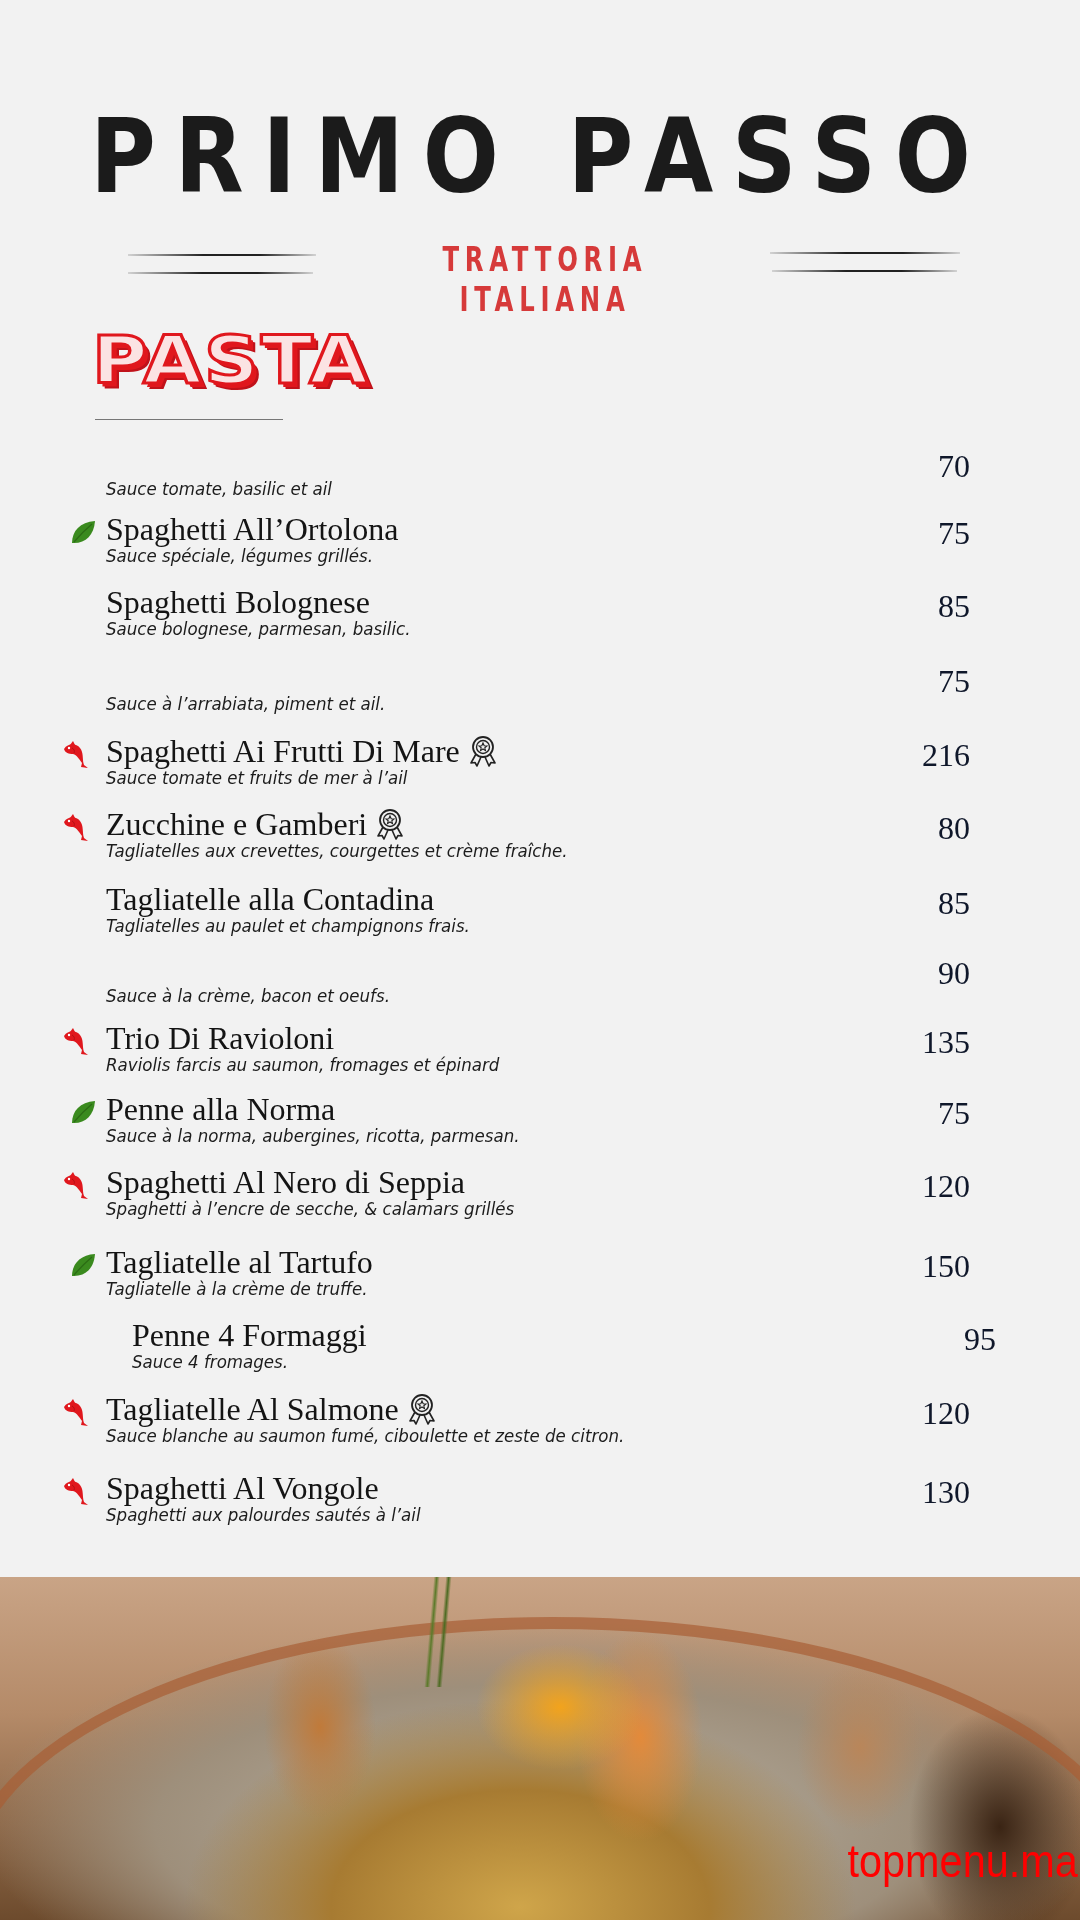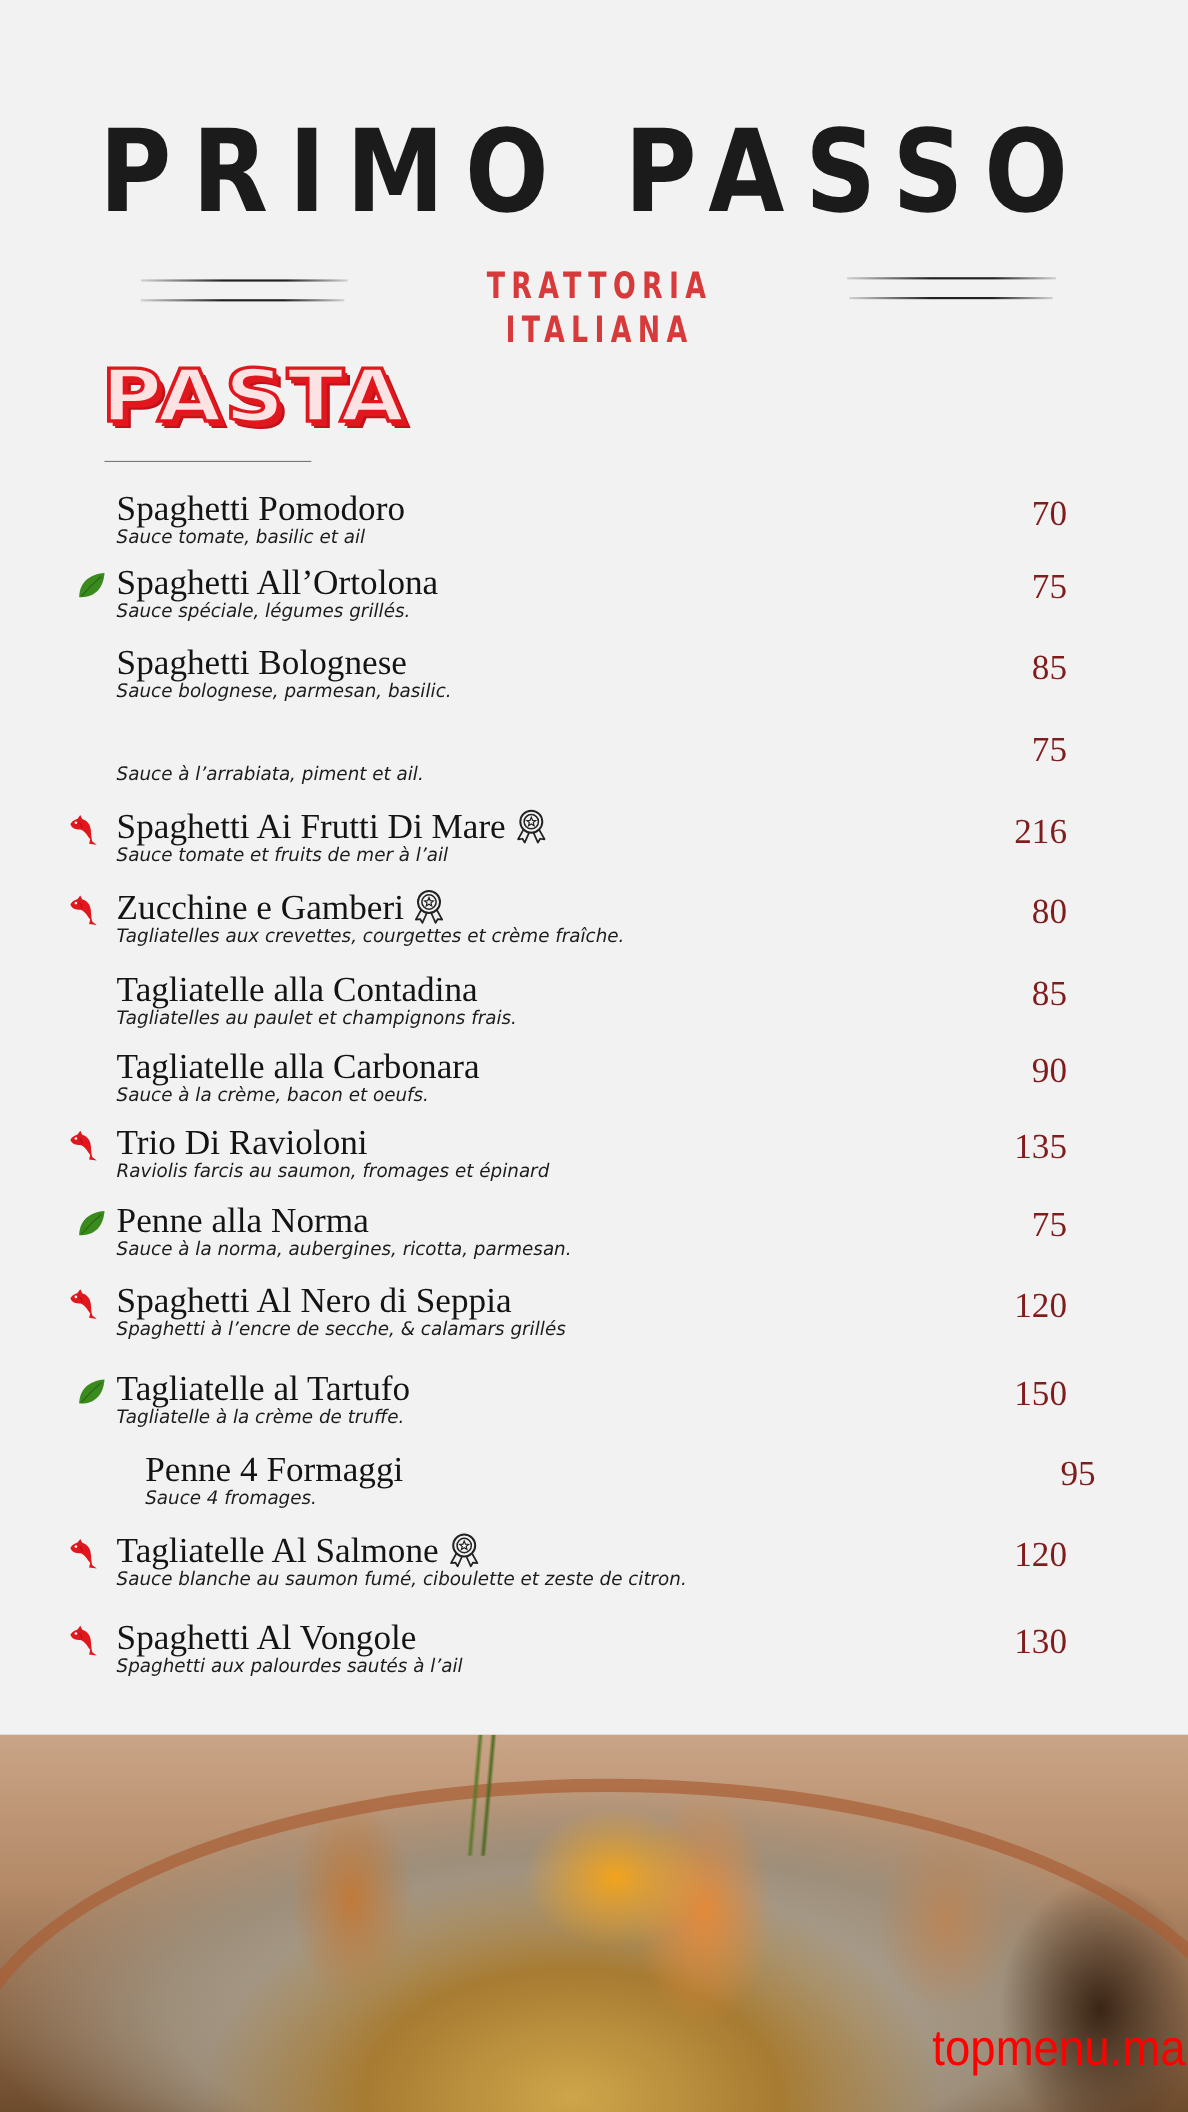--- a/index.html
+++ b/index.html
@@ -41,21 +41,21 @@
     white-space: nowrap; color: #141414;
   }
   .item .award { display: inline-block; width: 34px; height: 34px; vertical-align: -6px; margin-left: 6px; }
   .item .desc {
     position: absolute; left: 106px; top: 35px; font-family: "DejaVu Sans", sans-serif;
     font-style: italic; font-size: 17px; line-height: 20px; color: #1c1c1c; white-space: nowrap;
     transform: scaleX(0.98); transform-origin: left;
   }
   .item .price {
     position: absolute; right: 110px; top: 4px; font-size: 32px; line-height: 36px;
-    text-align: right; width: 100px; color: #7f1d1d;
+    text-align: right; width: 100px; color: #0f172a;
   }
 
   .photo {
     position: absolute; left: 0; top: 1577px; width: 1080px; height: 343px; overflow: hidden;
     background:
       radial-gradient(ellipse 120px 90px at 560px 130px, #f2a31c 0%, rgba(242,163,28,0) 70%),
       radial-gradient(ellipse 90px 150px at 640px 160px, #e38a3a 0%, rgba(227,138,58,0) 70%),
       radial-gradient(ellipse 80px 130px at 320px 150px, #c07a3a 0%, rgba(192,122,58,0) 70%),
       radial-gradient(ellipse 130px 170px at 1000px 250px, #3a2414 0%, rgba(58,36,20,0) 70%),
       radial-gradient(ellipse 90px 120px at 860px 170px, #b9865a 0%, rgba(185,134,90,0) 70%),
@@ -87,21 +87,20 @@
   <div class="subtitle">TRATTORIA ITALIANA</div>
   <div class="rule" style="left:770px;top:12px;width:190px;"></div>
   <div class="rule" style="left:772px;top:30px;width:185px;"></div>
 </div>
 
 <div class="section-title">PASTA</div>
 <div class="section-rule"></div>
 
 <div id="menu">
     <div class="item" style="top: 444px;">
-      <div class="name"><span>Spaghetti Pomodoro</span></div>
       <div class="desc">Sauce tomate, basilic et ail</div>
       <div class="price">70</div>
     </div>
     <div class="item" style="top: 511px;">
       <span class="icon" style="left:68px"><svg viewBox="0 0 30 30" width="30" height="30">
           <path d="M4 26 C4 14 12 5 27 4 C26 18 18 26 6 26 Z" fill="#3a8a1e"></path>
           <path d="M6 25 C12 18 18 12 24 7" stroke="#2b6b14" stroke-width="1.2" fill="none"></path>
         </svg></span>
       <div class="name"><span>Spaghetti All’Ortolona</span></div>
       <div class="desc">Sauce spéciale, légumes grillés.</div>
@@ -149,21 +148,20 @@
           </svg></span></div>
       <div class="desc">Tagliatelles aux crevettes, courgettes et crème fraîche.</div>
       <div class="price">80</div>
     </div>
     <div class="item" style="top: 881px;">
       <div class="name"><span>Tagliatelle alla Contadina</span></div>
       <div class="desc">Tagliatelles au paulet et champignons frais.</div>
       <div class="price">85</div>
     </div>
     <div class="item" style="top: 951px;">
-      <div class="name"><span>Tagliatelle alla Carbonara</span></div>
       <div class="desc">Sauce à la crème, bacon et oeufs.</div>
       <div class="price">90</div>
     </div>
     <div class="item" style="top: 1020px;">
       <span class="icon" style="left:62px"><svg viewBox="0 0 30 30" width="30" height="30">
           <path d="M2 10 C6 4 14 4 18 9 C22 14 20 20 22 26 L26 29 L19 28 L20 24 C17 20 15 16 11 15 C7 15 3 14 2 10 Z" fill="#e0171d"></path>
           <path d="M8 6 L11 2 L13 6 Z" fill="#e0171d"></path>
           <circle cx="7" cy="9" r="1.2" fill="#fff"></circle>
           <path d="M10 9 C12 10 13 12 12 14" stroke="#b50f14" stroke-width="1" fill="none"></path>
         </svg></span>

